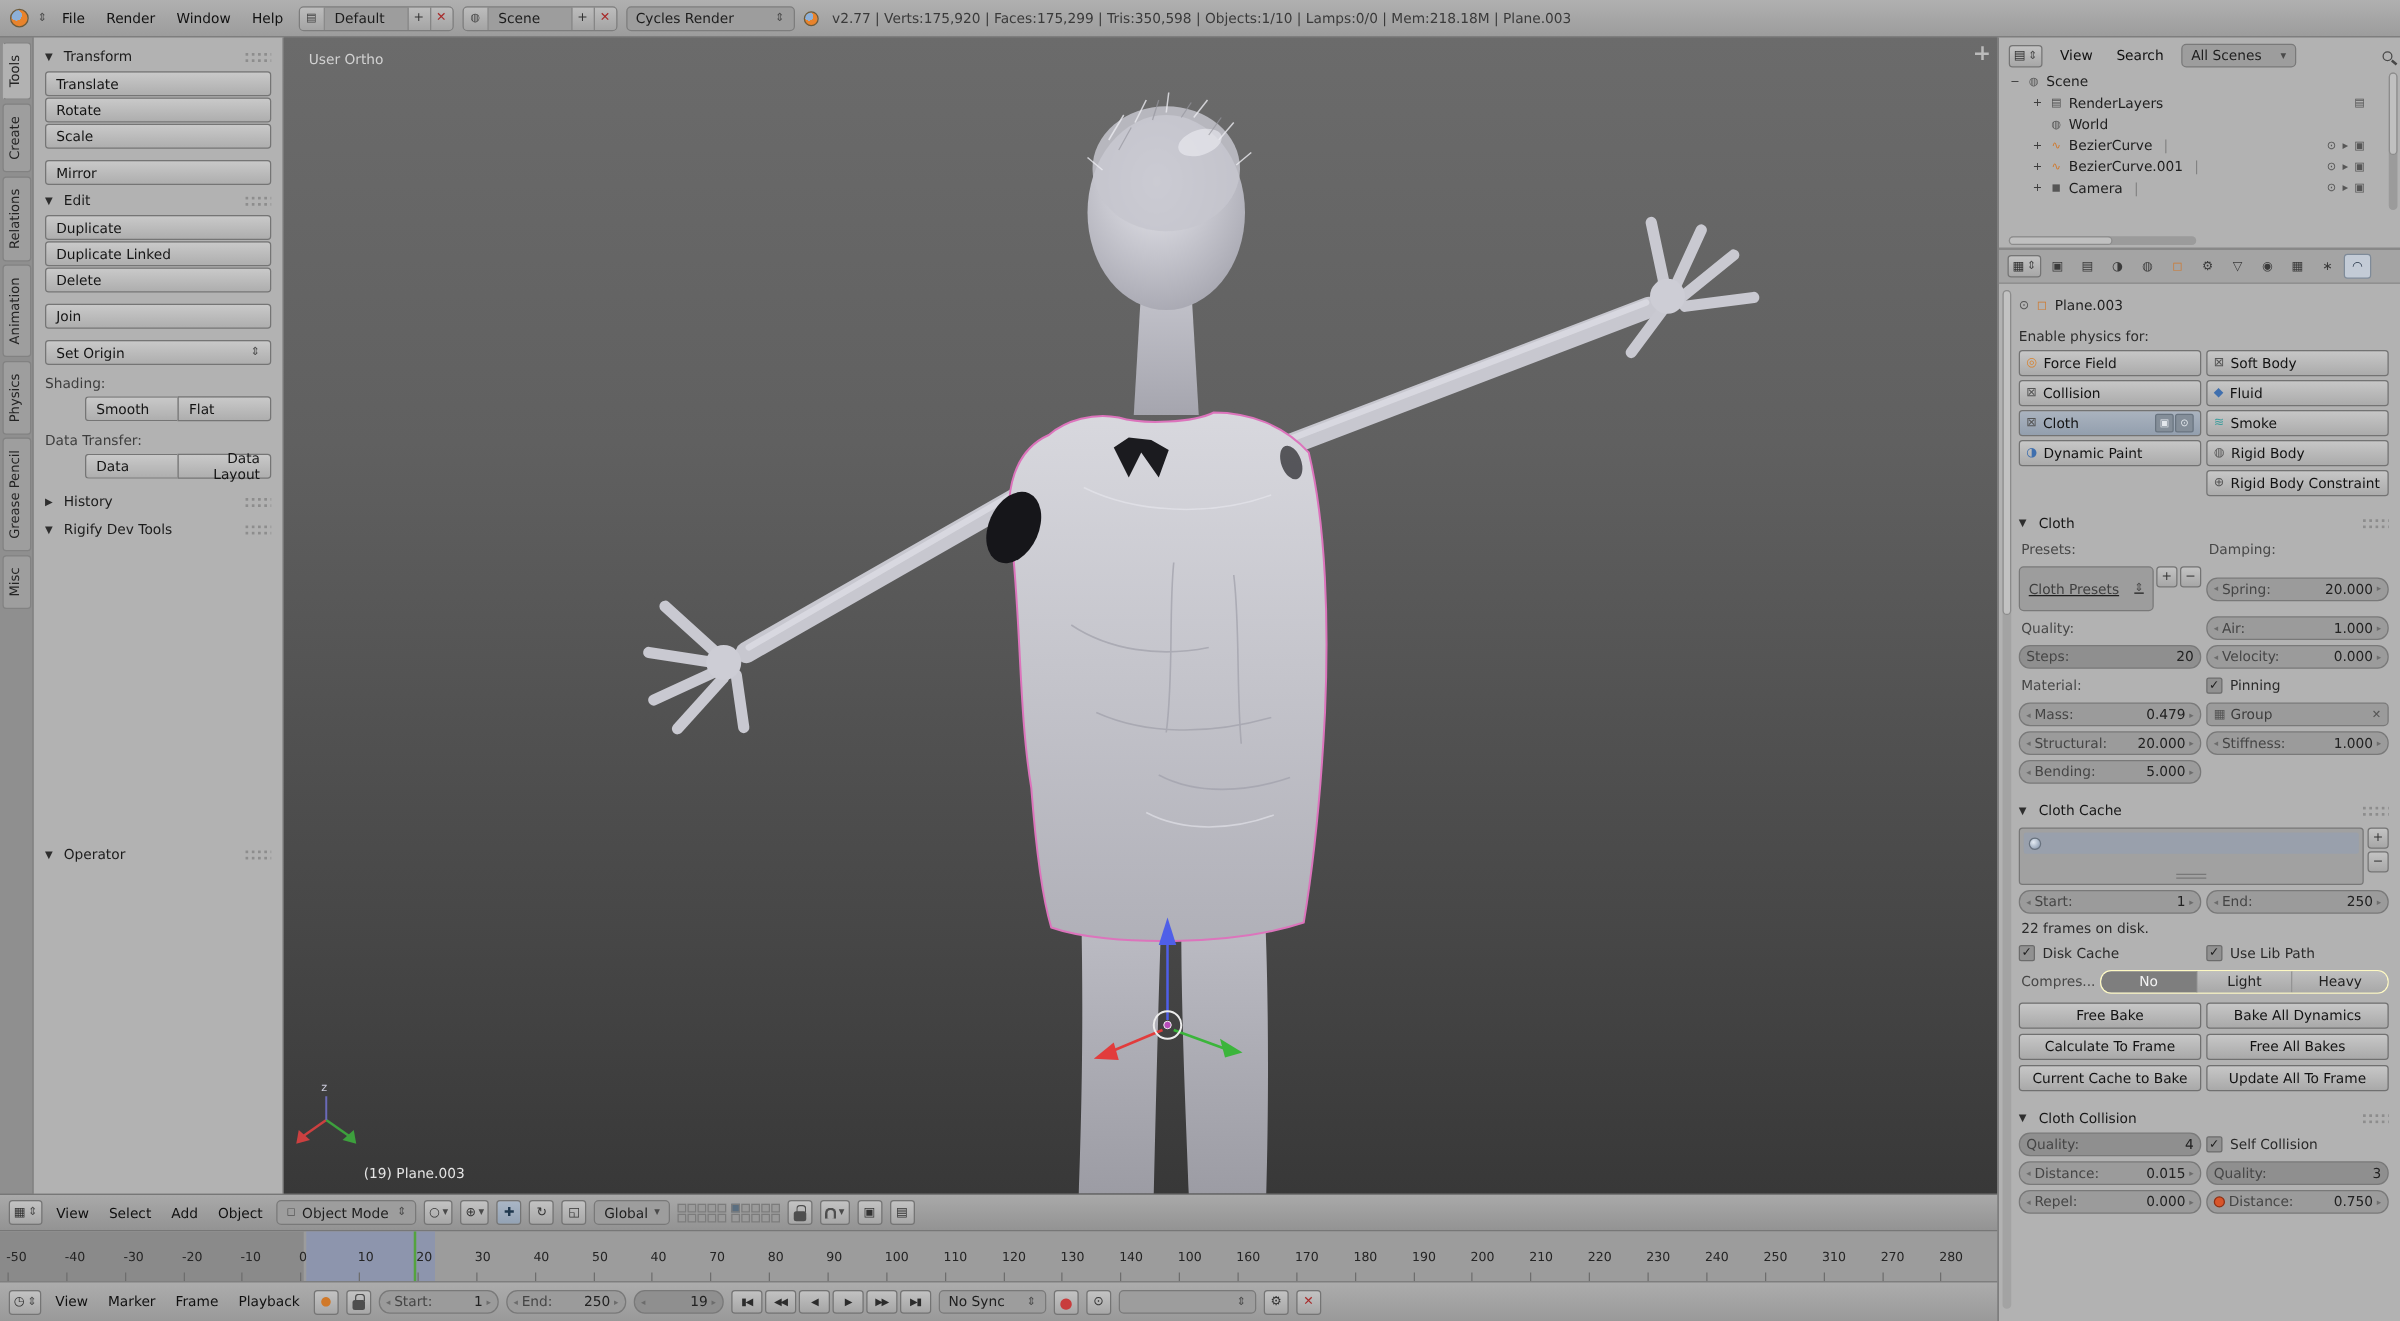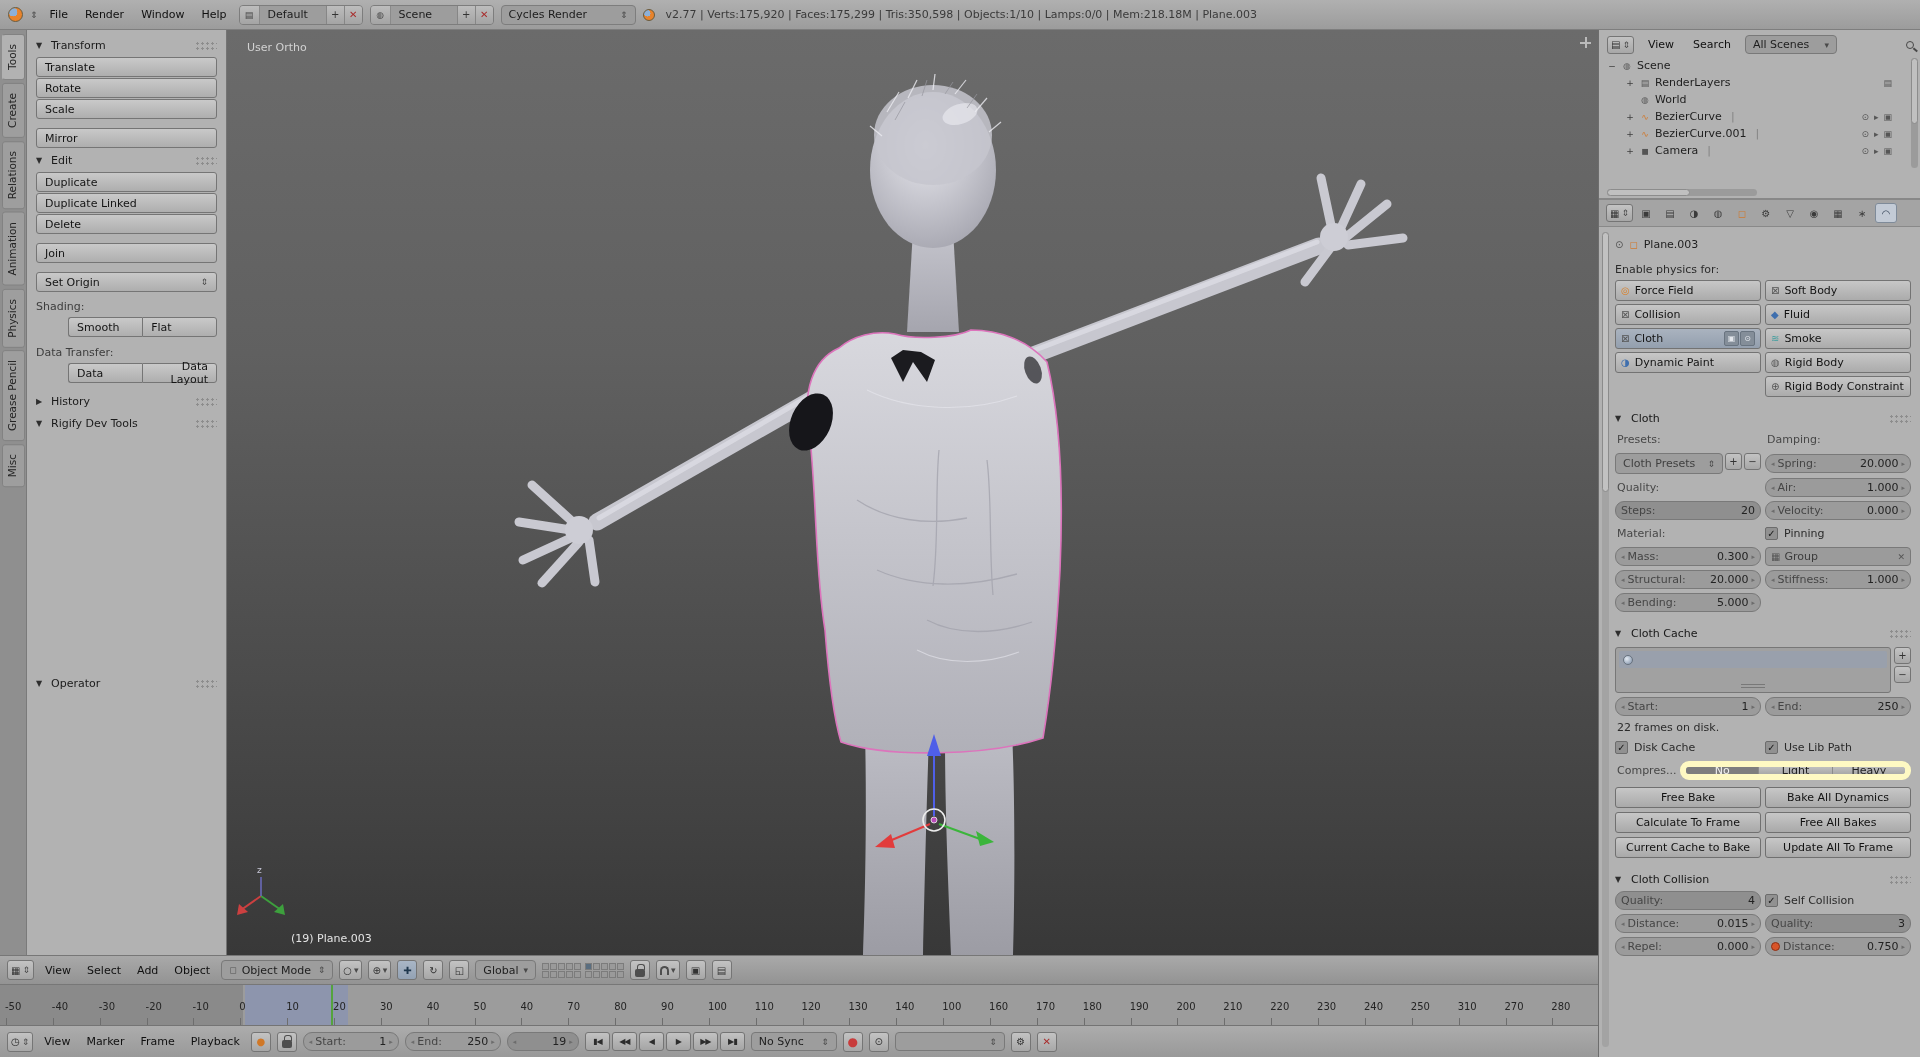--- a/index.html
+++ b/index.html
@@ -156,33 +156,33 @@
 .pbtn.active { background:linear-gradient(#aab3bf,#939fae); }
 .picon { font-size:10px; color:#555; }
 .picon.orange { color:#d9822b; } .picon.blue { color:#3f6fae; } .picon.teal { color:#3f9e9e; }
 .toggles { margin-left:auto; display:flex; gap:1px; }
 .mini-toggle { width:15px; height:15px; background:#848e99; border:1px solid #697480; border-radius:2px;
   font-size:8px; display:flex; align-items:center; justify-content:center; color:#e3e7ec; }
 .psec { display:flex; align-items:center; gap:6px; height:24px; margin-top:9px; color:#171717; }
 .fgrid { display:grid; grid-template-columns:1fr 1fr; gap:4px; align-items:center; }
 .flabel { color:#474747; padding-left:2px; height:19px; display:flex; align-items:center; }
 .presets { display:flex; gap:2px; }
-.presets .dd-field { flex:1; height:21px; }
+.presets .dd-field { flex:1; height:36px;text-decoration:underline; }
 .mini { width:17px; height:17px; display:flex; align-items:center; justify-content:center;
   background:linear-gradient(#c3c3c3,#a7a7a7); border:1px solid #747474; border-radius:3px; font-size:10px; color:#333; }
 .check { display:flex; align-items:center; gap:6px; color:#2a2a2a; height:19px; }
 .cbox { width:13px; height:13px; background:#919191; border:1px solid #6c6c6c; border-radius:2px;
   display:flex; align-items:center; justify-content:center; font-size:10px; color:#1b1b1b; flex:0 0 auto; }
 .gfield { display:flex; align-items:center; gap:4px; height:19px; background:var(--field-bg,#9b9b9b);
   border:1px solid #797979; border-radius:4px; padding:0 5px; color:#3c3c3c; }
 .gfield .gx { margin-left:auto; font-size:9px; color:#555; }
 .note { color:#2b2b2b; height:22px; display:flex; align-items:center; padding-left:2px; }
 .comprow { display:flex; align-items:center; gap:5px; margin-top:4px; }
 .comprow .flabel { width:60px; flex:0 0 auto; }
-.seg { display:flex; height:19px; border:6px solid #fef9c3; border-radius:9px; overflow:hidden; flex:1; }
+.seg { display:flex; height:19px; border:1px solid #fef9c3; border-radius:9px; overflow:hidden; flex:1; }
 .seg span { flex:1; display:flex; align-items:center; justify-content:center;
   background:linear-gradient(#bfbfbf,#a8a8a8); border-right:1px solid #8b8b8b; color:#222; }
 .seg span:last-child { border-right:none; }
 .seg span.on { background:var(--pressed,#7e7e7e); color:#f2f2f2; }
 .bigbtn { height:21px; background:linear-gradient(#c7c7c7,#a9a9a9); border:1px solid #707070;
   border-radius:3px; color:#121212; text-align:center; padding:0 2px; width:100%; }
 .cacherow { display:flex; gap:3px; margin:2px 0 4px 0; }
 .cachelist { flex:1; height:46px; background:#a1a1a1; border:1px solid #777; border-radius:3px;
   position:relative; padding:3px; }
 .cacheitem { height:17px; background:#99a0ac; border-radius:2px; display:flex; align-items:center; padding:0 4px; }
@@ -804,21 +804,21 @@
 
       <span class="flabel">Material:</span>
       <label class="check">
         <span class="cbox">✓</span>
         <span>Pinning</span>
       </label>
 
       <span class="nfield">
         <span class="sarr">◂</span>
         <span class="lbl">Mass:</span>
-        <span class="val">0.300</span>
+        <span class="val">0.479</span>
         <span class="sarr">▸</span>
       </span>
       <div class="gfield">
         <span class="cicon">▦</span>
         <span>Group</span>
         <span class="gx">✕</span>
       </div>
 
       <span class="nfield">
         <span class="sarr">◂</span>

